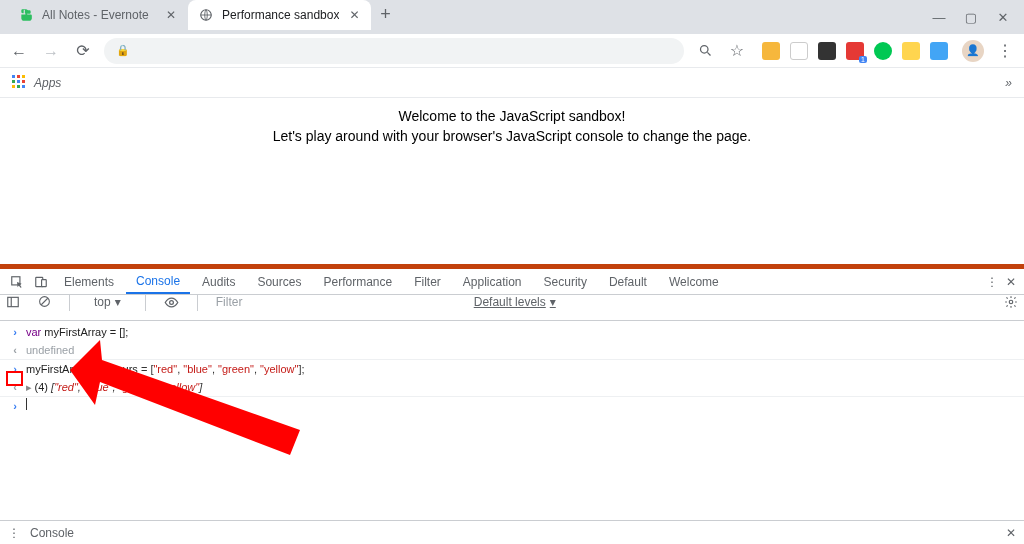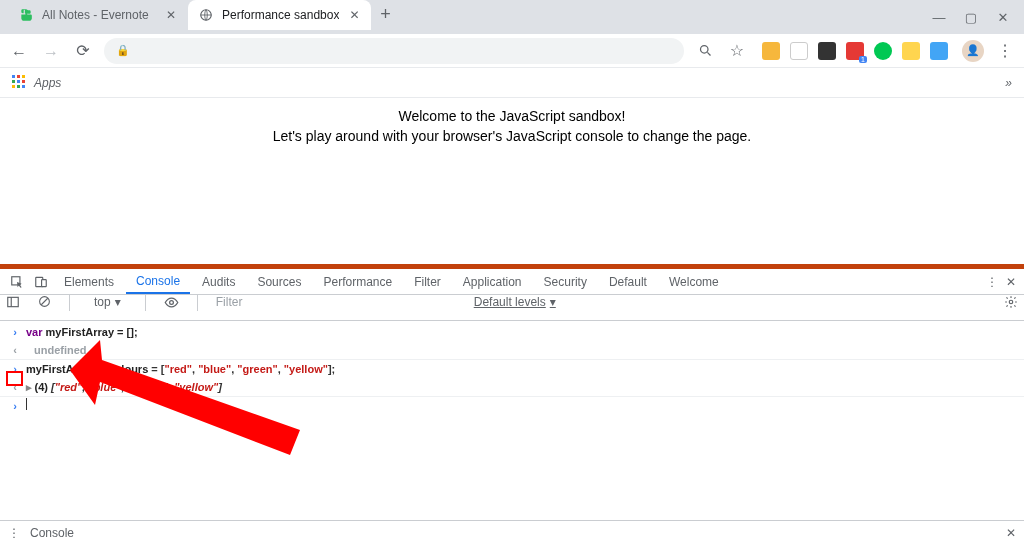--- a/index.html
+++ b/index.html
@@ -49,26 +49,26 @@
 .dt-toolbar .sep { width:1px; height:16px; background:#cacdd1; }
 .dt-select { display:flex; align-items:center; gap: 4px; padding: 0 6px; }
 .dt-filter { flex: 0 0 240px; color:#9aa0a6; }
 .dt-levels { display:flex; align-items:center; gap:4px;text-decoration:underline; }
 .dt-gear { margin-left:auto; }
 
 .console-body { flex:1; font-family: Menlo, Consolas, monospace; font-size: 11px; padding: 2px 0; position: relative; }
 .cline { display:flex; align-items:flex-start; padding: 1px 10px; gap: 6px; line-height: 16px; }
 .cline.border { border-bottom: 1px solid #eef0f2; }
 .cline .gutter { width: 10px; color:#9aa0a6; text-align:center; font-weight:bold; }
-.cline .code { white-space: pre; font-weight: bold; }
+.cline .code { white-space: pre; }
 .tok-kw { color:#708; }
 .tok-op { color:#333; }
 .tok-str { color:#c41a16; }
 .tok-id { color:#222; }
-.tok-und { color:#9aa0a6;margin-left:8px; }
+.tok-und { color:#9aa0a6; }
 .tok-res { font-style: italic; }
 .tok-tri { color:#888; }
 
 .red-box { position:absolute; left: 6px; top: 50px; width: 17px; height: 15px; border: 2px solid #ff0000; }
 .arrow-svg { position:absolute; left: 20px; top: 300px; pointer-events:none; }
 
 .drawer { position:absolute; left:0; right:0; bottom:0; height: 24px; border-top:1px solid #cacdd1; display:flex; align-items:center; padding: 0 8px; color:#5f6368; font-size: 12px; background:#fff; }
 .drawer .dx { margin-left:auto; }
 </style>
 </head>

